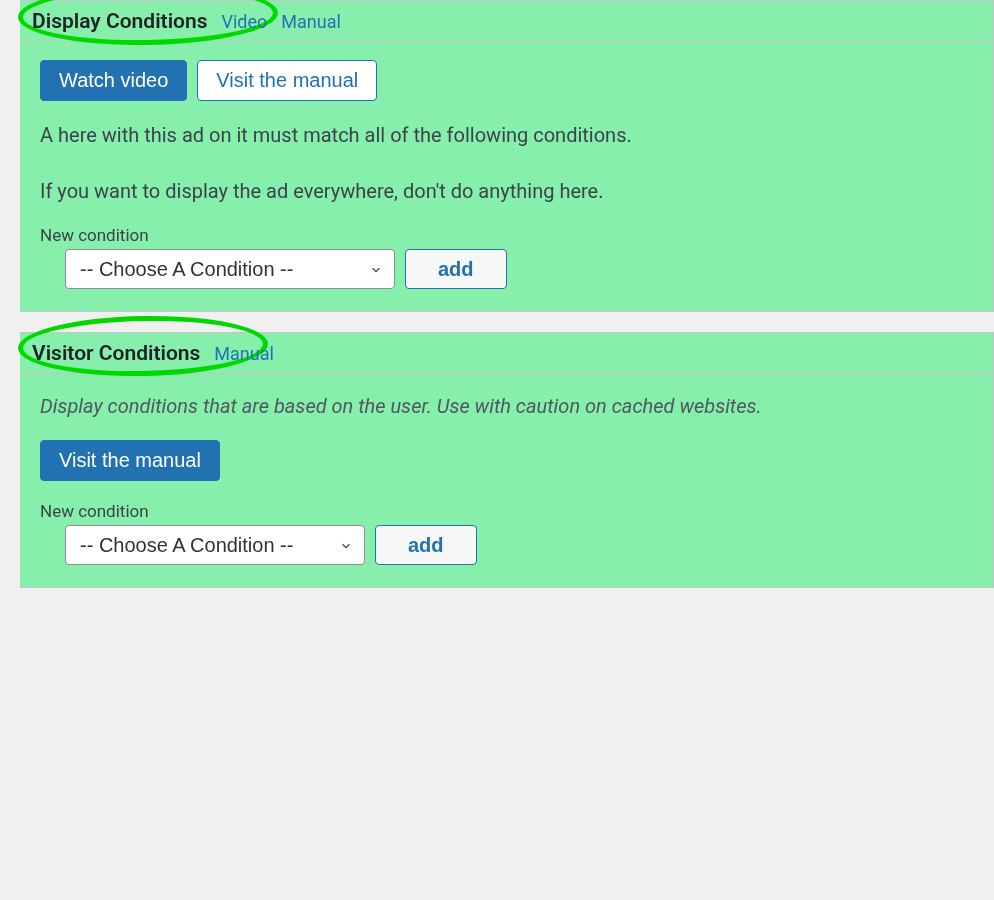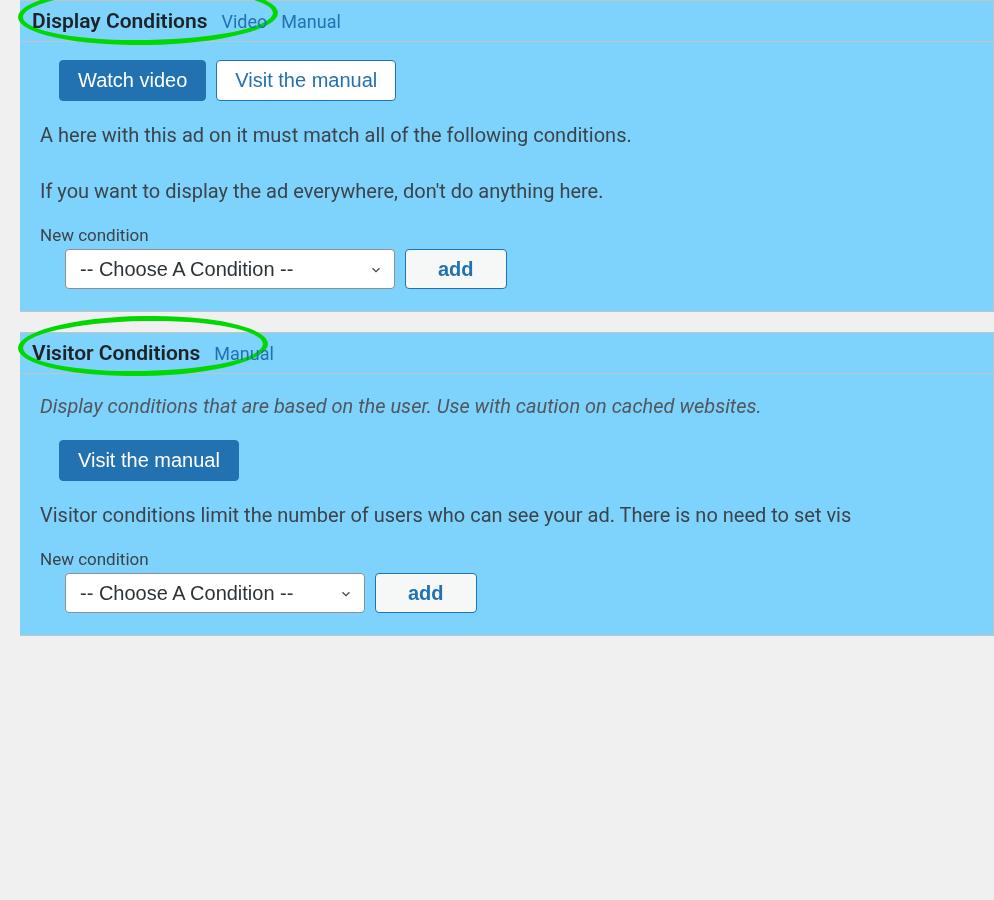--- a/index.html
+++ b/index.html
@@ -7,21 +7,21 @@
     margin: 0;
     padding: 0;
   }
   body {
     font-family: -apple-system, BlinkMacSystemFont, "Segoe UI", Roboto, "Helvetica Neue", Arial, sans-serif;
     background: #f0f0f1;
     font-size: 16px;
     color: #3c434a;
   }
   .postbox {
-    background: #7dd3fc;
+    background: #86efac;
     border: 1px solid #c3c4c7;
     border-left: none;
     margin-bottom: 20px;
     margin-left: 20px;
     position: relative;
   }
   .postbox-header {
     display: flex;
     align-items: center;
     padding: 8px 12px;
@@ -43,21 +43,20 @@
     position: relative;
     z-index: 2;
   }
   .postbox-body {
     padding: 18px 20px 22px 20px;
   }
   .btn-row {
     display: flex;
     gap: 10px;
     margin-bottom: 20px;
-    margin-left: 19px;
   }
   .btn {
     padding: 8px 18px;
     font-size: 20px;
     border-radius: 4px;
     cursor: pointer;
     border: 1px solid transparent;
     display: inline-flex;
     align-items: center;
   }
@@ -200,21 +199,20 @@
   <div class="annot-ellipse annot-2"></div>
   <div class="postbox-header">
     <span class="postbox-title">Visitor Conditions</span>
     <a class="header-link">Manual</a>
   </div>
   <div class="postbox-body">
     <p class="body-text italic">Display conditions that are based on the user. Use with caution on cached websites.</p>
     <div class="btn-row">
       <button class="btn btn-primary">Visit the manual</button>
     </div>
-    <p class="body-text" style="white-space:nowrap; overflow:hidden;">Visitor conditions limit the number of users who can see your ad. There is no need to set vis</p>
     <label class="label-text">New condition</label>
     <div class="input-row">
       <div class="select-wrap">
         <select class="select narrow">
           <option>-- Choose A Condition --</option>
         </select>
         <span class="chevron">
           <svg viewBox="0 0 24 24">
               <polyline points="6 9 12 15 18 9"></polyline>
             </svg>

